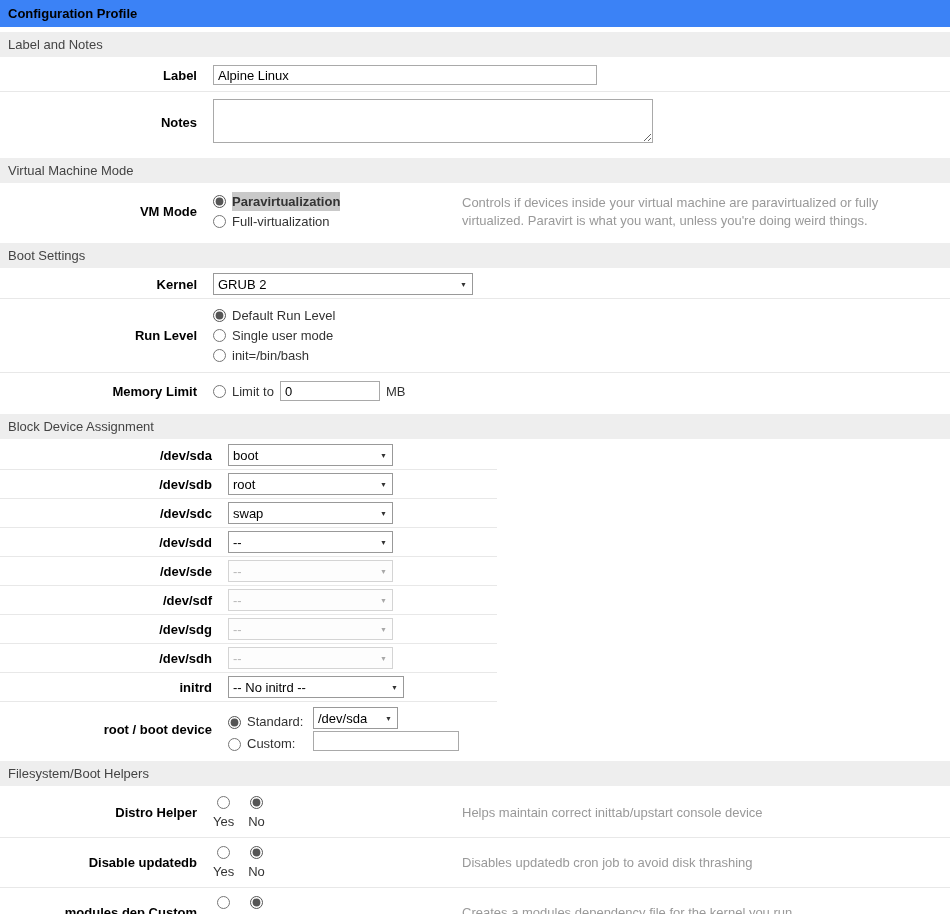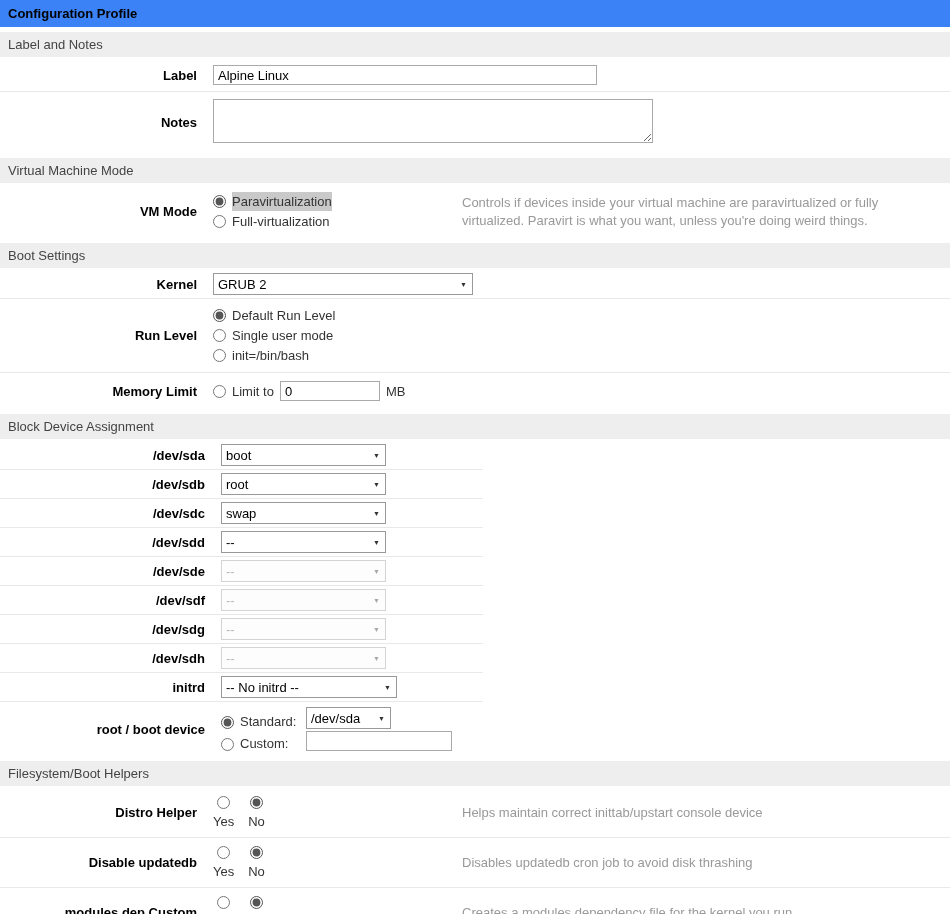--- a/index.html
+++ b/index.html
@@ -4,21 +4,21 @@
 <style>
   html,body{margin:0;padding:0;background:#fff;}
   body{width:950px;font-family:"Liberation Sans",sans-serif;font-size:13px;color:#000;}
 
   .page-header{background:#3b82f6;font-weight:bold;font-size:13px;color:#000;
     padding:6px 8px;margin-bottom:2px;}
   .section-header{background:#eee;color:#444;font-size:13px;padding:5px 8px;margin:5px 0 2px 0;}
 
   .row{display:flex;align-items:center;border-bottom:1px solid #e8e8e8;padding:6px 0;}
   .row.no-border{border-bottom:none;}
-  .row-bdev{width:467px;padding:3px 8px;}
+  .row-bdev{width:467px;padding:3px 15px;}
   .col-label{width:205px;box-sizing:border-box;text-align:right;font-weight:bold;
     padding-right:8px;flex-shrink:0;color:#000;}
   .col-control{width:257px;box-sizing:border-box;flex-shrink:0;padding-left:8px;}
   .col-help{flex:1;color:#999;padding-right:18px;line-height:1.35;}
 
   .text-input{border:1px solid #a9a9a9;height:20px;box-sizing:border-box;padding:1px 4px;
     font:13px "Liberation Sans",sans-serif;color:#000;background:#fff;}
   .w384{width:384px;} .w100{width:100px;} .w146{width:146px;}
   .notes-textarea{width:440px;height:44px;box-sizing:border-box;border:1px solid #a9a9a9;
     font:13px "Liberation Sans",sans-serif;resize:both;background:#fff;}
@@ -29,21 +29,21 @@
     box-sizing:border-box;font:13px "Liberation Sans",sans-serif;color:#000;
     padding:1px 18px 1px 4px;}
   .select-wrap::after{content:"▼";position:absolute;right:6px;top:50%;
     transform:translateY(-50%);font-size:7px;color:#333;pointer-events:none;}
   .select-wrap.disabled select{color:#999;border-color:#c2c2c2;background:#fdfdfd;}
   .select-wrap.disabled::after{color:#a8a8a8;}
   .w260{width:260px;} .w165{width:165px;} .w176{width:176px;} .w85{width:85px;}
 
   .radio-line{display:flex;align-items:center;gap:6px;margin:1px 0;color:#333;line-height:19px;}
   input[type="radio"]{accent-color:#555;width:13px;height:13px;margin:0;}
-  .hl{background:#c9c9c9;}
+  .hl{background:#c9c9c9;font-weight:bold;}
   .inline-radios{display:flex;gap:14px;align-items:center;}
   .inline-radio{display:flex;align-items:center;gap:5px;color:#333;flex-direction:column;}
   .opt-label{width:60px;display:inline-block;color:#333;}
   .mem-line{display:flex;align-items:center;gap:6px;margin:2px 0;color:#333;}
   .rb-line{display:flex;align-items:flex-end;gap:6px;margin:2px 0;color:#333;}
   .row-kernel{padding:3px 0;}
   .row-notes{padding:7px 0;}
   .row-helper{padding:8px 0;}
 </style>
 </head>

